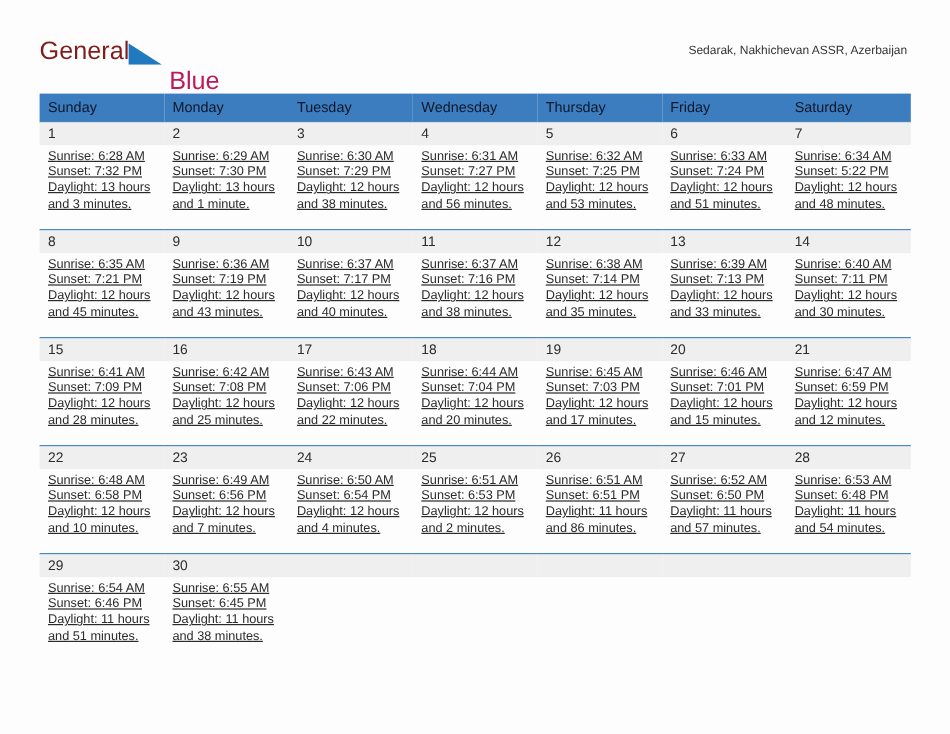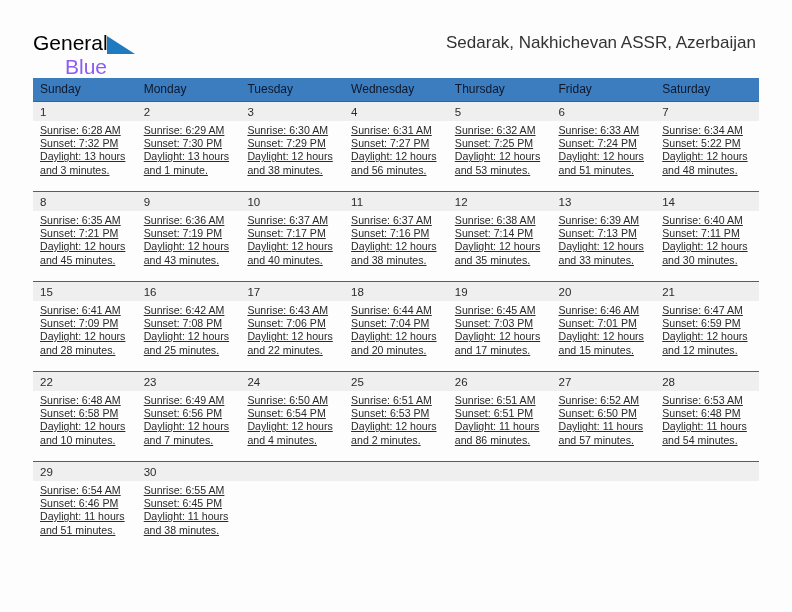--- a/index.html
+++ b/index.html
@@ -27,53 +27,54 @@
     height: 78px;
   }
   .brand {
     position: relative;
     width: 150px;
     height: 52px;
     padding-top: 6px;
   }
   .brand-line1 {
     font-size: 21px;
-    color: #000000;
+    color: #7f1d1d;
     letter-spacing: 0px;
     line-height: 22px;
     font-weight: normal;
     display: inline-block;
   }
   .brand-tri {
     display: inline-block;
     vertical-align: top;
     margin-left: -1px;
     margin-top: 4px;
   }
   .brand-line2 {
     font-size: 21px;
-    color: #8b5cf6;
+    color: #be185d;
     line-height: 22px;
     margin-left: 32px;
     display: block;
     margin-top: -2px;
+    text-align: right;
   }
   .titlewrap {
     text-align: right;
     padding-top: 2px;
   }
   .cal-title {
     font-size: 27px;
     font-weight: normal;
     color: #333333;
     line-height: 34px;
     letter-spacing: 0.2px;
   }
   .cal-subtitle {
-    font-size: 17px;
+    font-size: 10px;
     color: #333333;
     line-height: 22px;
     margin-top: 4px;
   }
 
   
   .cal {
     margin: 0 33px;
     width: 726px;
     border-collapse: collapse;

